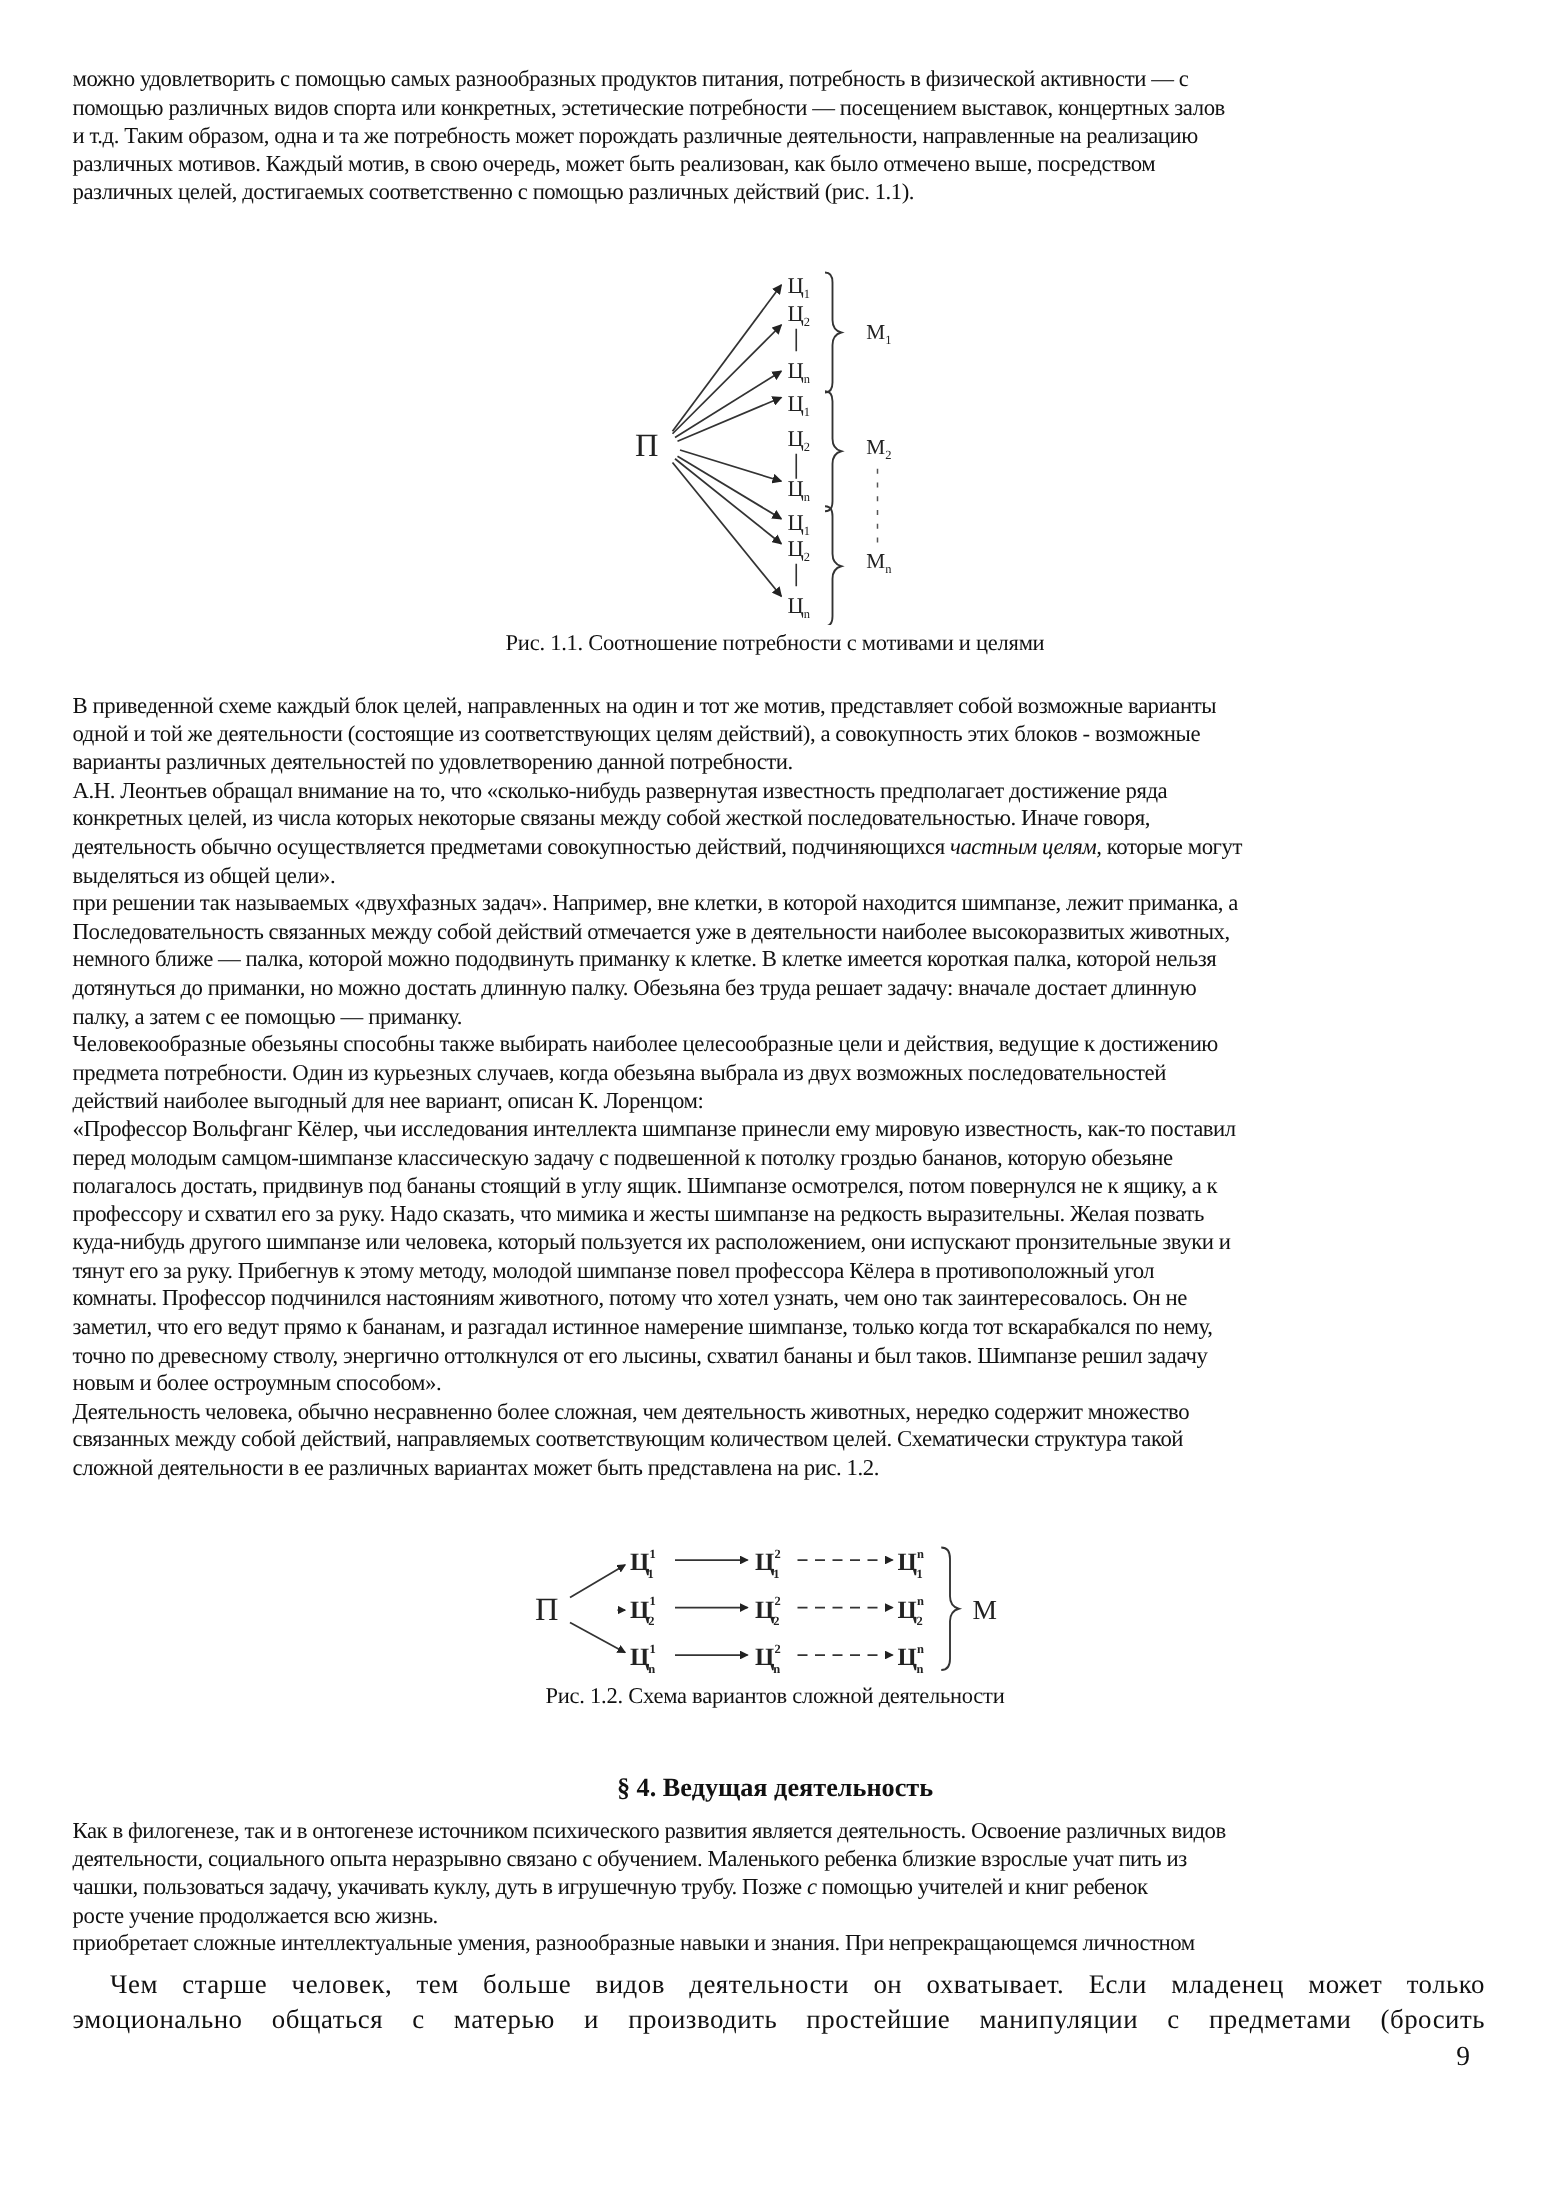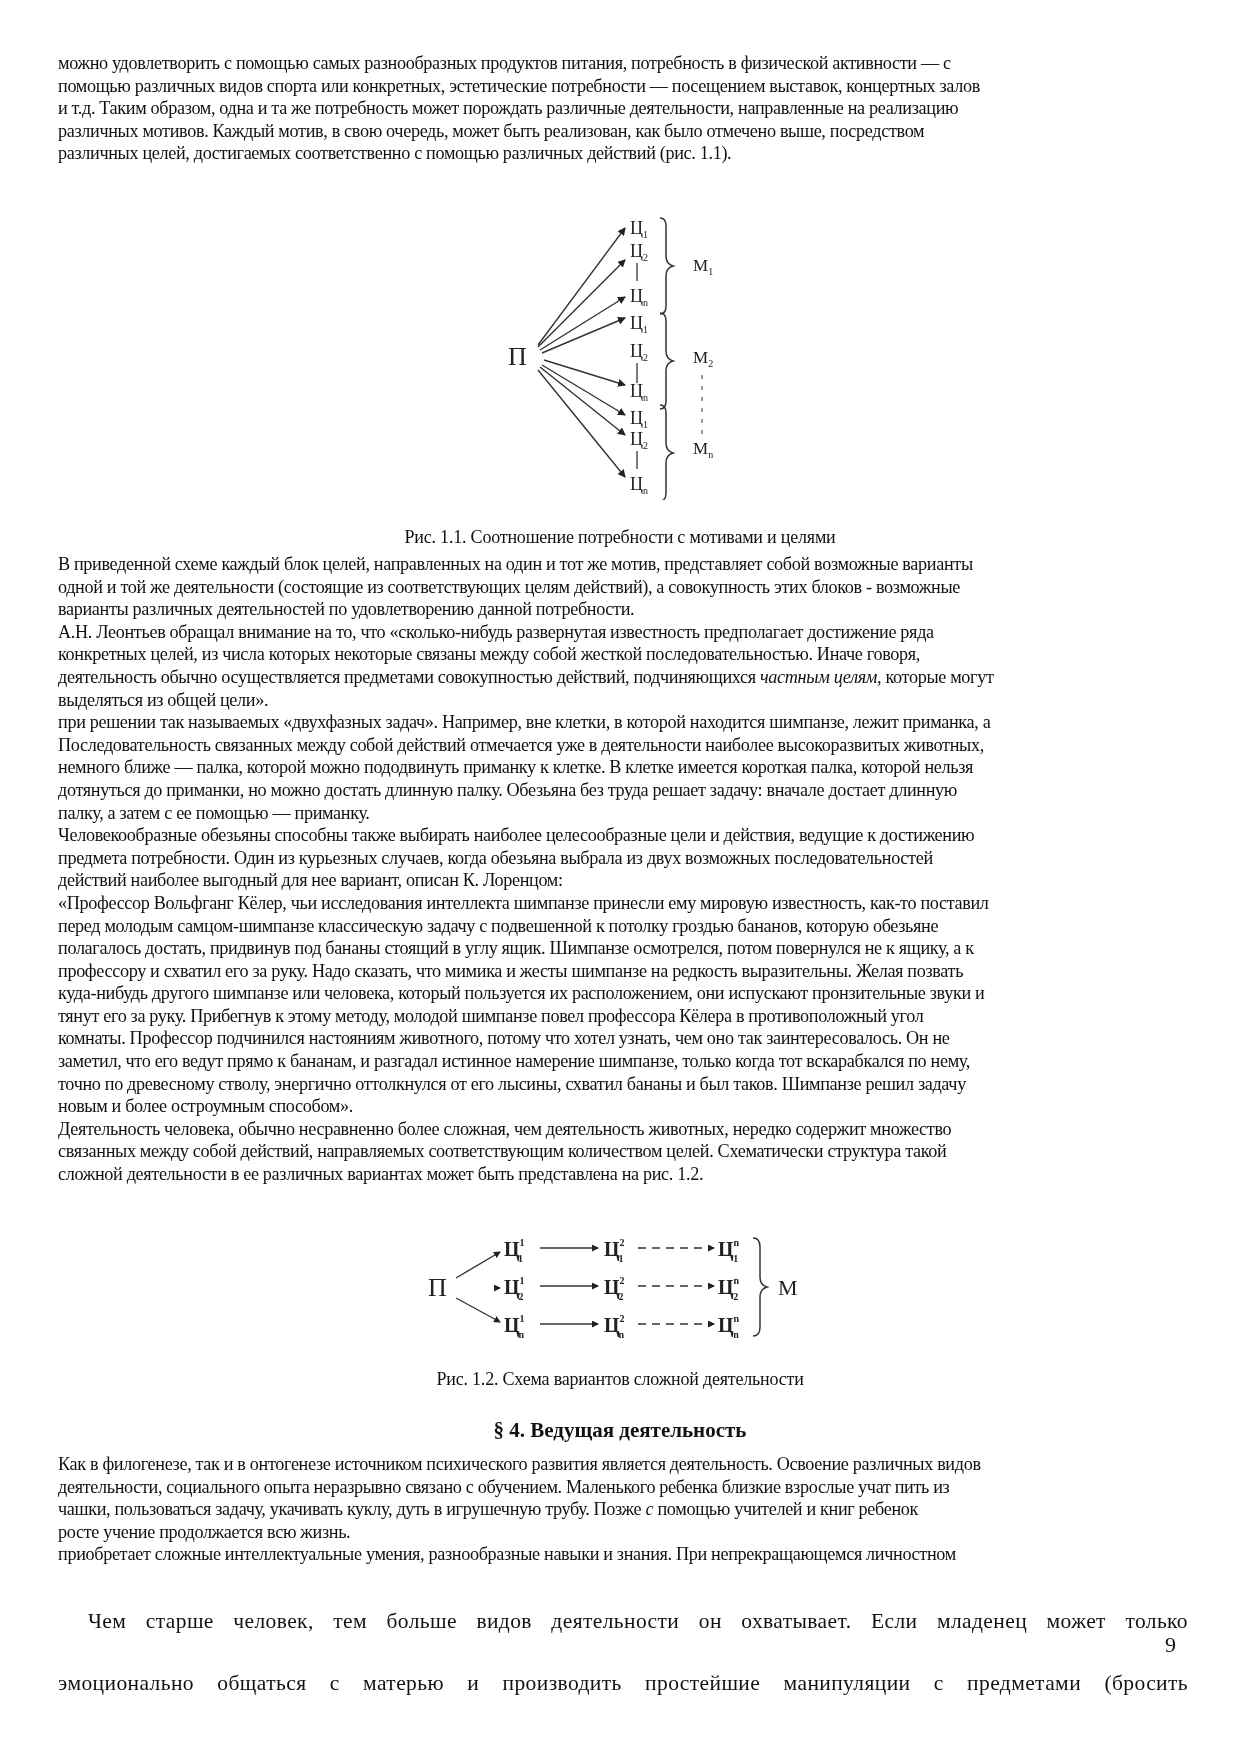--- a/index.html
+++ b/index.html
@@ -1,24 +1,24 @@
 <!DOCTYPE html>
 <html><head>
 <meta charset="utf-8">
 <style>
   html, body { margin: 0; padding: 0; background: #ffffff; }
   body { width: 1240px; height: 1754px; position: relative; overflow: hidden;
          font-family: "Liberation Serif", "DejaVu Serif", serif; color: #111; }
   .page { position: absolute; left: 0; top: 0; width: 1240px; height: 1468px; }
   .txt { position: absolute; left: 58px; width: 1130px; font-size: 18.2px; line-height: 22.6px; letter-spacing: -0.35px; }
   .txt .ln { display: block; white-space: nowrap; }
-  .cap { position: absolute; font-size: 18px; text-align: center; width: 1240px; left: 0; letter-spacing: -0.2px; margin-top: 23px; }
+  .cap { position: absolute; font-size: 18px; text-align: center; width: 1240px; left: 0; letter-spacing: -0.2px; }
   .heading { position: absolute; left: 0; width: 1240px; text-align: center; font-weight: bold; font-size: 21px; top: 1418px; }
   .big { position: absolute; left: 58px; width: 1130px; font-size: 21.5px; line-height: 28px; text-align: justify; text-align-last: justify; letter-spacing: 0.4px; }
-  .big .ln { display: block; margin-top: 34px; }
+  .big .ln { display: block; }
   .pnum { position: absolute; right: 64px; top: 1632px; font-size: 22px; }
   svg text { font-family: "Liberation Serif", "DejaVu Serif", serif; }
   i { font-style: italic; }
 </style>
 </head>
 <body>
 
 <div class="page">
 
   <div class="txt" style="top:52px;">

